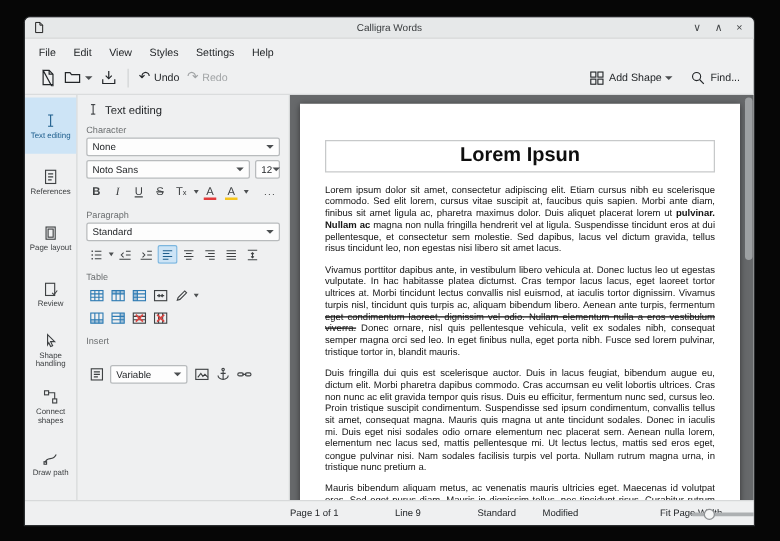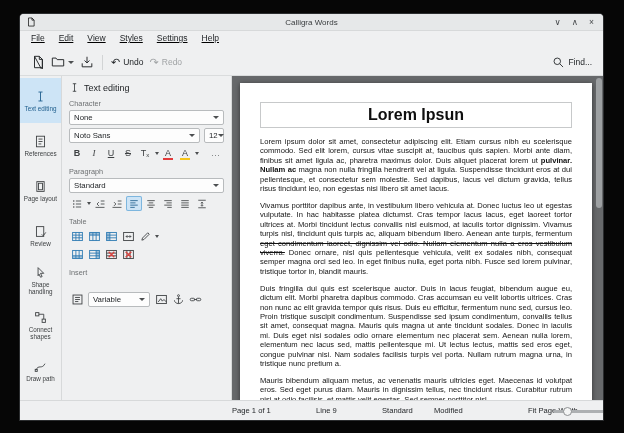--- a/index.html
+++ b/index.html
@@ -7,21 +7,21 @@
        font-family:"Liberation Sans",sans-serif;-webkit-font-smoothing:antialiased;}
   .window{position:absolute;left:20px;top:14px;width:583px;height:406px;background:#eff0f1;
           border-radius:4px 4px 0 0;box-shadow:0 0 0 1px #2b2d2f;overflow:hidden;}
   
   .titlebar{height:16px;background:#e6e8e9;border-bottom:1px solid #d7d9da;display:flex;align-items:center;position:relative;}
   .tb-title{position:absolute;left:0;right:0;text-align:center;font-size:8px;color:#393c3e;}
   .app-icon{margin-left:6px;z-index:2;display:flex;}
   .tb-controls{margin-left:auto;display:flex;gap:11px;padding-right:9px;z-index:2;font-size:8.5px;color:#45484a;line-height:1;}
   .tb-controls span{cursor:default;}
   
-  .menubar{height:18px;display:flex;align-items:flex-start;padding-left:4px;text-decoration:underline;}
+  .menubar{height:18px;display:flex;align-items:flex-end;padding-left:4px;}
   .menu-item{font-size:8.5px;color:#232629;padding:2px 7px;border-radius:2px;}
   
   .toolbar{height:26px;display:flex;align-items:center;padding:0 8px;border-bottom:1px solid #dadcdd;}
   .tbtn{display:flex;align-items:center;gap:3px;padding:2px 3px;font-size:8.5px;color:#232629;border-radius:2px;}
   .tbtn.disabled{color:#a0a3a5;}
   .arrowglyph{font-size:11px;line-height:1;}
   .sep{width:1px;height:15px;background:#d2d4d5;margin:0 5px;}
   .tb-right{margin-left:auto;display:flex;align-items:center;gap:8px;}
   .caret{width:0;height:0;border-left:3px solid transparent;border-right:3px solid transparent;border-top:3.5px solid #4c4f51;display:inline-block;}
   
@@ -53,21 +53,21 @@
   .script-x{font-size:6px;margin-top:3px;}
   .colorbarA{position:relative;}
   .colorbarA .bar{position:absolute;left:3px;right:3px;bottom:1px;height:2px;}
   .bar.red{background:#e23b3b;}
   .bar.yellow{background:#f6c51b;}
   .morebtn{margin-left:auto;font-size:8px;letter-spacing:1px;color:#3e4143;}
   .minicaret{width:0;height:0;border-left:2.5px solid transparent;border-right:2.5px solid transparent;border-top:3px solid #4c4f51;margin-left:1px;}
   
   .canvas{flex:1;background:#67696b;position:relative;overflow:hidden;}
   .page{position:absolute;left:8px;top:7px;width:352px;height:520px;background:#ffffff;box-shadow:0 1px 5px rgba(0,0,0,.5);}
-  .page-inner{padding:17px 20px 0;}
+  .page-inner{padding:27px 20px 0;}
   .doc-title-frame{border:1px solid #c7c9ca;margin:2px 0 9px;padding:3px 0;}
   .doc-title-frame h1{margin:0;text-align:center;font-size:16px;font-weight:bold;color:#0f0f0f;}
   .doc-text p{margin:0 0 7.5px;font-size:7.6px;line-height:1.24;text-align:justify;color:#141414;}
   .doc-text .b{font-weight:bold;}
   .doc-text .st{text-decoration:line-through;}
   .vscroll{position:absolute;top:2px;right:1px;bottom:2px;width:6px;}
   .vthumb{width:6px;height:130px;background:#9da0a2;border-radius:3px;}
   
   .statusbar{position:absolute;left:0;right:0;bottom:0;height:19px;background:#eff0f1;border-top:1px solid #d7d9da;
              font-size:7.6px;color:#232629;}
@@ -136,20 +136,34 @@
     <span class="sep"></span>
     <span class="tbtn">
       <span class="arrowglyph">↶</span>
       <span>Undo</span>
     </span>
     <span class="tbtn disabled">
       <span class="arrowglyph">↷</span>
       <span>Redo</span>
     </span>
     <span class="tb-right">
+      <span class="tbtn">
+        <span>
+            <svg width="13" height="13" viewBox="0 0 16 16">
+              <g class="ic" stroke="#54575a">
+                <rect x="2" y="2" width="5" height="5"></rect>
+                <rect x="9" y="2" width="5" height="5"></rect>
+                <rect x="2" y="9" width="5" height="5"></rect>
+                <rect x="9" y="9" width="5" height="5"></rect>
+              </g>
+            </svg>
+          </span>
+        <span>Add Shape</span>
+        <span class="caret"></span>
+      </span>
       <span class="tbtn">
         <span>
             <svg width="13" height="13" viewBox="0 0 16 16">
               <g class="ic" stroke="#54575a">
                 <circle cx="6.5" cy="6.5" r="4"></circle>
                 <path d="M9.6 9.6l4 4"></path>
               </g>
             </svg>
           </span>
         <span>Find...</span>

